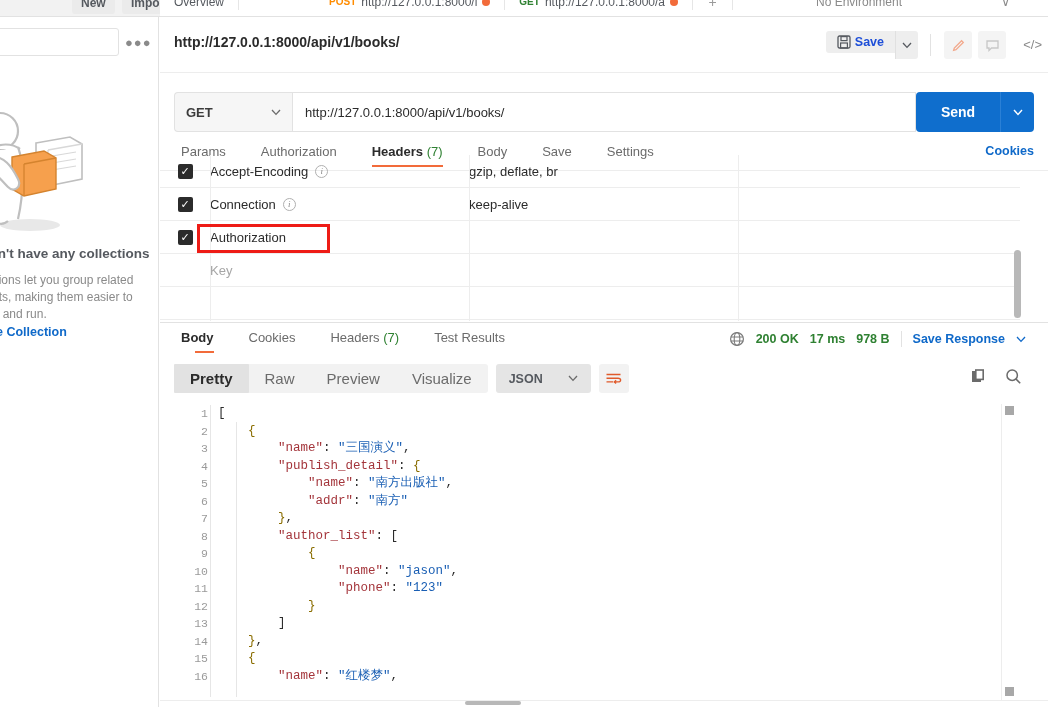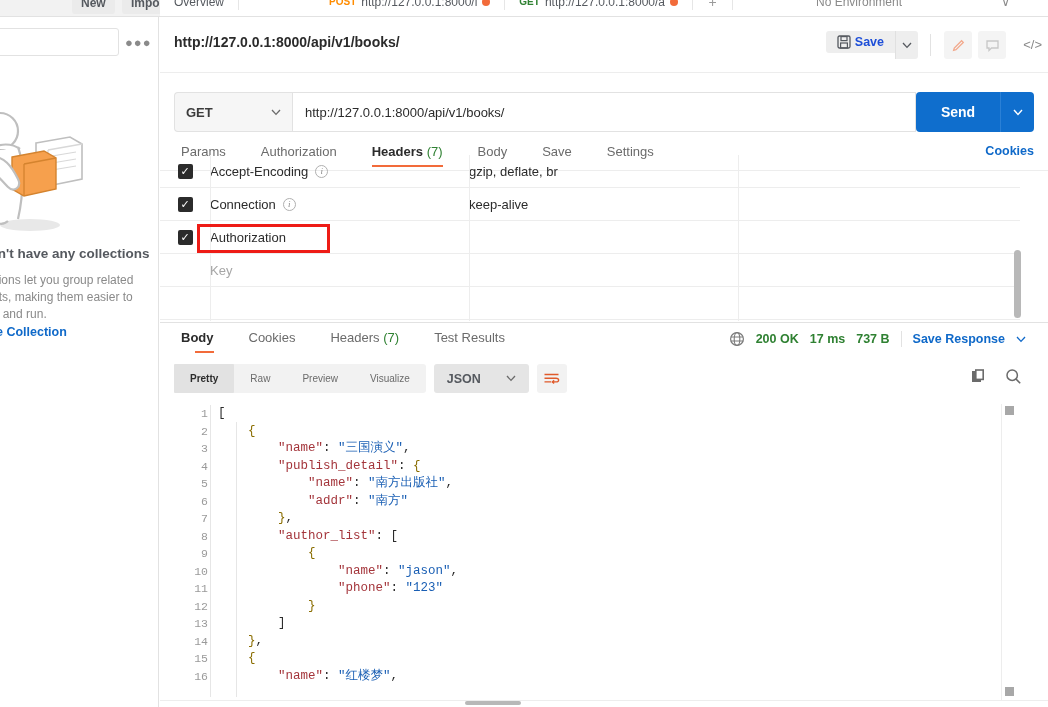--- a/index.html
+++ b/index.html
@@ -218,21 +218,21 @@
   }
   .stat-ok { color: #2f8132; font-weight: bold; }
   .stat-n { color: #2f8132; font-weight: bold; }
   .statdiv { width:1px; height:16px; background:#e2e2e2; }
   .saveresp { color: #0f69c9; font-weight: bold; cursor: pointer; }
 
   .fmtbar { position: absolute; left: 174px; top: 364px; display: flex; align-items: center; gap: 8px; }
   .segbox { display: flex; background: #f2f2f2; border-radius: 3px; height: 29px; align-items: center; }
   .seg {
     height: 29px; padding: 8px 16px; display: flex; align-items: center;
-    font-size: 10px; color: #6b6b6b; cursor: pointer; border-radius: 1px;
+    font-size: 15px; color: #6b6b6b; cursor: pointer; border-radius: 1px;
   }
   .seg.active { background: #e2e2e2; color: #2b2b2b; font-weight: bold; }
   .jsonsel {
     display: flex; align-items: center; gap: 25px; height: 29px;
     background: #e5e5e5; border-radius: 3px; padding: 0 13px;
     font-size: 12.5px; font-weight: bold; color: #55595f; cursor: pointer;
   }
   .wrapbtn {
     width: 30px; height: 29px; background: #f2f2f2; border-radius: 3px;
     display: flex; align-items: center; justify-content: center; cursor: pointer;
@@ -450,21 +450,21 @@
   </div>
 
   <div class="respstatus">
     <svg width="16" height="16" viewBox="0 0 16 16">
       <circle cx="8" cy="8" r="6.4" fill="none" stroke="#7a7a7a" stroke-width="1.2"></circle>
       <ellipse cx="8" cy="8" rx="2.8" ry="6.4" fill="none" stroke="#7a7a7a" stroke-width="1.1"></ellipse>
       <path d="M1.8 6 H14.2 M1.8 10 H14.2" stroke="#7a7a7a" stroke-width="1.1"></path>
     </svg>
     <span class="stat-ok">200 OK</span>
     <span class="stat-n">17 ms</span>
-    <span class="stat-n">737 B</span>
+    <span class="stat-n">978 B</span>
     <span class="statdiv"></span>
     <span class="saveresp">Save Response</span>
     <svg width="10" height="7" viewBox="0 0 10 7">
       <path d="M1 1 L5 5.4 L9 1" fill="none" stroke="#0f69c9" stroke-width="1.3"></path>
     </svg>
   </div>
 
   <div class="fmtbar">
     <div class="segbox">
       <div class="seg active">Pretty</div>

